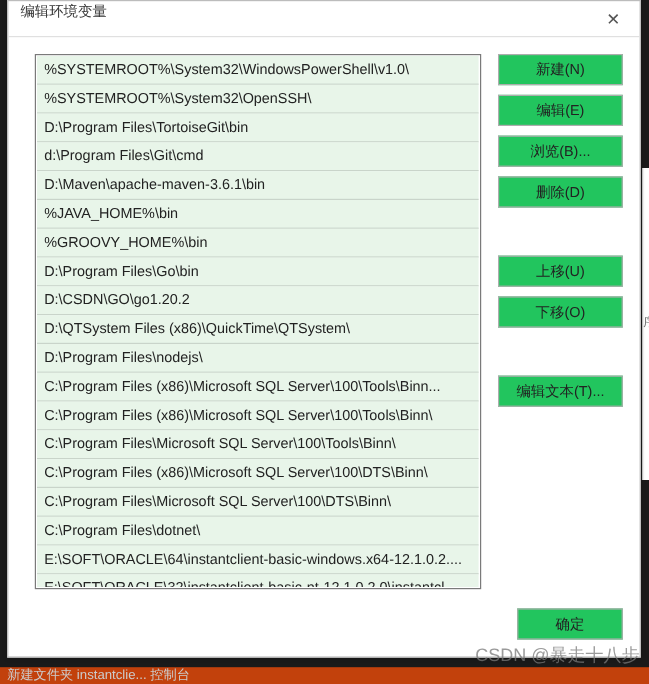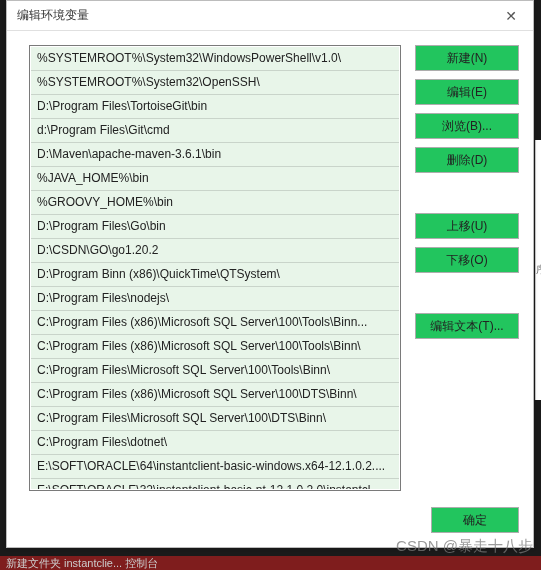--- a/index.html
+++ b/index.html
@@ -10,21 +10,21 @@
     background: #1a1a1a;
     width: 541px;
     height: 570px;
     overflow: hidden;
     position: relative;
   }
   .bg-strip {
     position: absolute;
     left: 0; right: 0; bottom: 0;
     height: 14px;
-    background: #7f1d1d;
+    background: #c2410c;
     color: #ccc;
     font-size: 11px;
     padding-left: 6px;
     line-height: 14px;
     white-space: nowrap;
     overflow: hidden;
   }
   .watermark {
     position: absolute;
     right: 8px;
@@ -42,21 +42,20 @@
     height: 548px;
     background: #fff;
     border: 1px solid #bcbcbc;
     display: flex;
     flex-direction: column;
     box-shadow: 0 0 4px rgba(0,0,0,0.2);
   }
   .titlebar {
     height: 30px;
     display: flex;
-    align-items: center;
     border-bottom: 1px solid #e0e0e0;
     padding: 0 0 0 10px;
     color: #333;
     font-size: 12px;
     gap: 32px;
   }
   .titlebar-spacer { flex: 1; }
   .close-btn {
     width: 44px;
     height: 30px;
@@ -160,21 +159,21 @@
       <div class="list-inner" id="list-inner">
           <div class="entry">%SYSTEMROOT%\System32\WindowsPowerShell\v1.0\</div>
           <div class="entry">%SYSTEMROOT%\System32\OpenSSH\</div>
           <div class="entry">D:\Program Files\TortoiseGit\bin</div>
           <div class="entry">d:\Program Files\Git\cmd</div>
           <div class="entry">D:\Maven\apache-maven-3.6.1\bin</div>
           <div class="entry">%JAVA_HOME%\bin</div>
           <div class="entry">%GROOVY_HOME%\bin</div>
           <div class="entry">D:\Program Files\Go\bin</div>
           <div class="entry">D:\CSDN\GO\go1.20.2</div>
-          <div class="entry">D:\Program Binn (x86)\QuickTime\QTSystem\</div>
+          <div class="entry">D:\QTSystem Files (x86)\QuickTime\QTSystem\</div>
           <div class="entry">D:\Program Files\nodejs\</div>
           <div class="entry">C:\Program Files (x86)\Microsoft SQL Server\100\Tools\Binn...</div>
           <div class="entry">C:\Program Files (x86)\Microsoft SQL Server\100\Tools\Binn\</div>
           <div class="entry">C:\Program Files\Microsoft SQL Server\100\Tools\Binn\</div>
           <div class="entry">C:\Program Files (x86)\Microsoft SQL Server\100\DTS\Binn\</div>
           <div class="entry">C:\Program Files\Microsoft SQL Server\100\DTS\Binn\</div>
           <div class="entry">C:\Program Files\dotnet\</div>
           <div class="entry">E:\SOFT\ORACLE\64\instantclient-basic-windows.x64-12.1.0.2....</div>
           <div class="entry">E:\SOFT\ORACLE\32\instantclient-basic-nt-12.1.0.2.0\instantcl...</div>
         </div>

